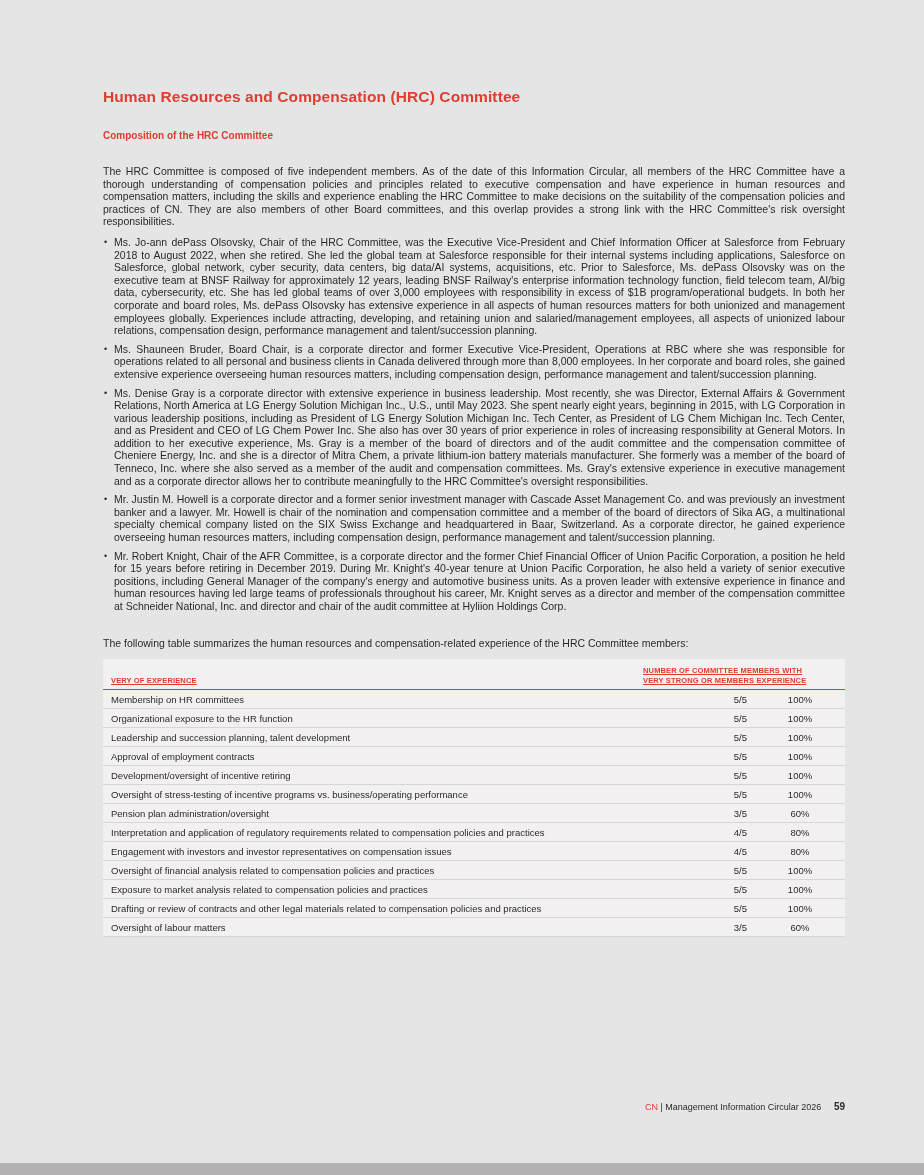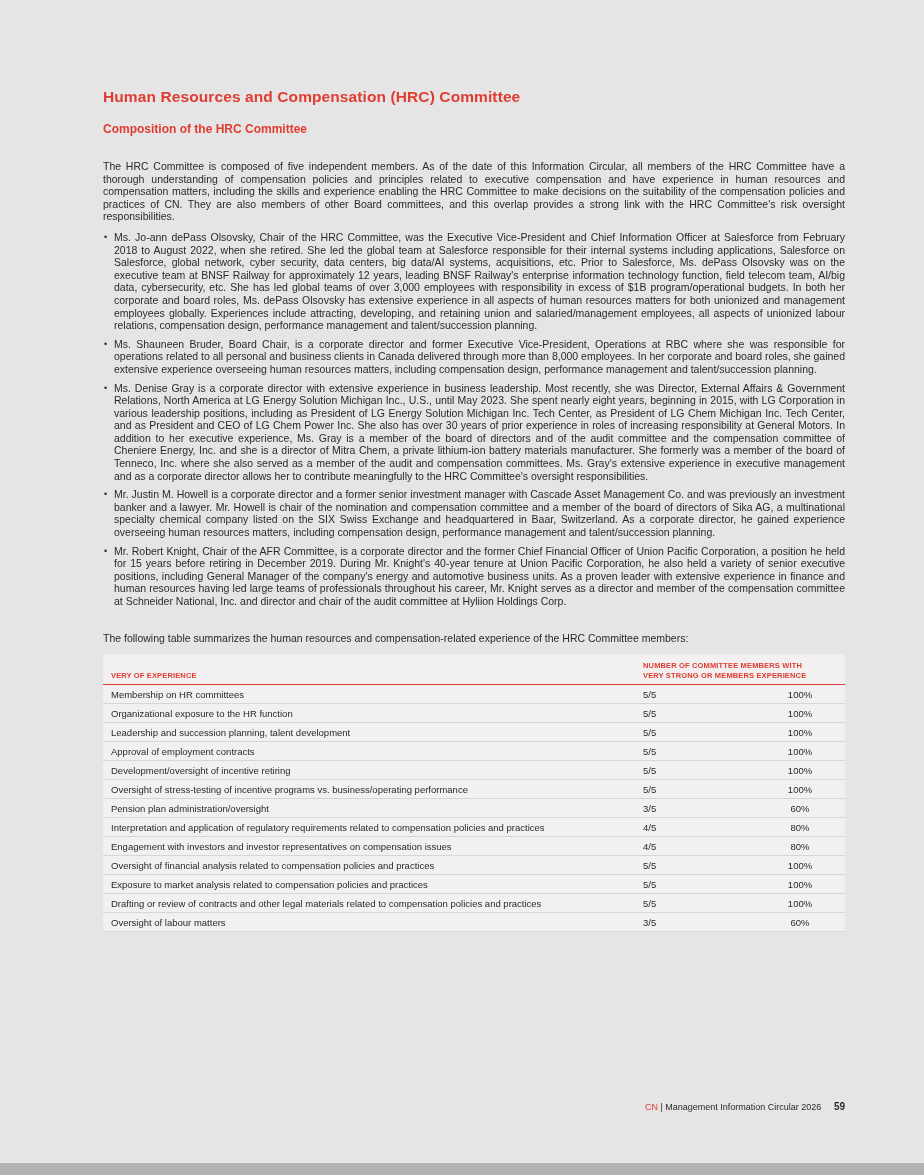--- a/index.html
+++ b/index.html
@@ -11,21 +11,21 @@
   }
   .page { position: absolute; inset: 0; background: #e5e5e5; overflow: hidden; }
   .content { position: absolute; left: 103px; top: 88px; width: 742px; }
 
   .doc-title {
     color: var(--accent, #e03c31);
     font-size: 15.5px; font-weight: bold; letter-spacing: 0.1px;
   }
   .doc-subtitle {
     color: var(--accent, #e03c31);
-    font-size: 12px; font-weight: bold; margin-top: 16px;
+    font-size: 10px; font-weight: bold; margin-top: 24px;
   }
   .body-text {
     font-size: 10.5px; line-height: 12.6px;
     text-align: justify; margin-top: 24px;
   }
   ul.bullets { list-style: none; margin-top: 8px; }
   ul.bullets li {
     position: relative; padding-left: 11px; margin-bottom: 6px;
     font-size: 10.5px; line-height: 12.6px; text-align: justify;
   }
@@ -34,27 +34,28 @@
   table.exp-table {
     width: 100%; border-collapse: collapse; margin-top: 10px;
     background: var(--table_bg, #f2f0f1);
   }
   table.exp-table thead th {
     color: var(--accent, #e03c31);
     font-size: 7.5px; line-height: 9.5px; font-weight: bold;
     letter-spacing: 0.15px; text-align: left; vertical-align: bottom;
     padding: 7px 20px 4px 8px;
     border-bottom: 1.5px solid var(--accent, #e03c31);
+    text-decoration: underline;
   }
   table.exp-table tbody td {
     font-size: 9.5px; line-height: 11px;
     padding: 3.5px 8px;
     border-bottom: 1px solid var(--row_line, #d8d5d6);
   }
-  td.cell-ratio { text-align: left; width: 120px; }
+  td.cell-ratio { text-align: right; width: 120px; }
   td.cell-pct   { text-align: center;  width: 90px;  }
 
   .footer {
     position: absolute; top: 1101px; right: 79px;
     font-size: 9px; white-space: nowrap;
   }
   .footer .brand { color: var(--accent, #e03c31); font-weight: normal; }
   .footer .sep, .footer .ftext { color: #2a2a2a; }
   .footer .pagenum { font-weight: bold; margin-left: 10px; font-size: 10px; }
 

